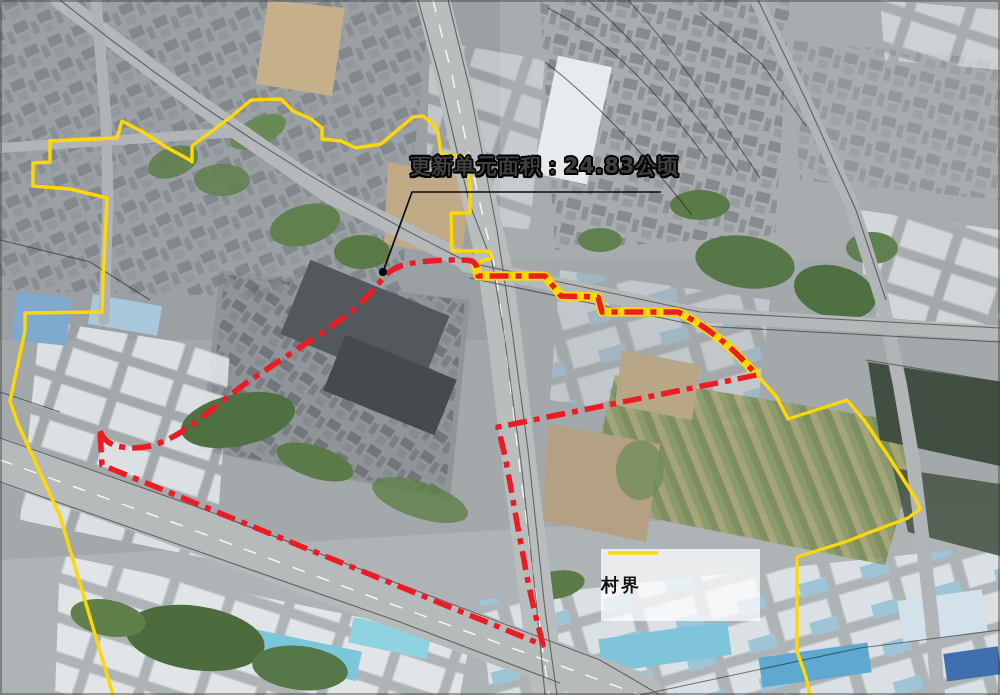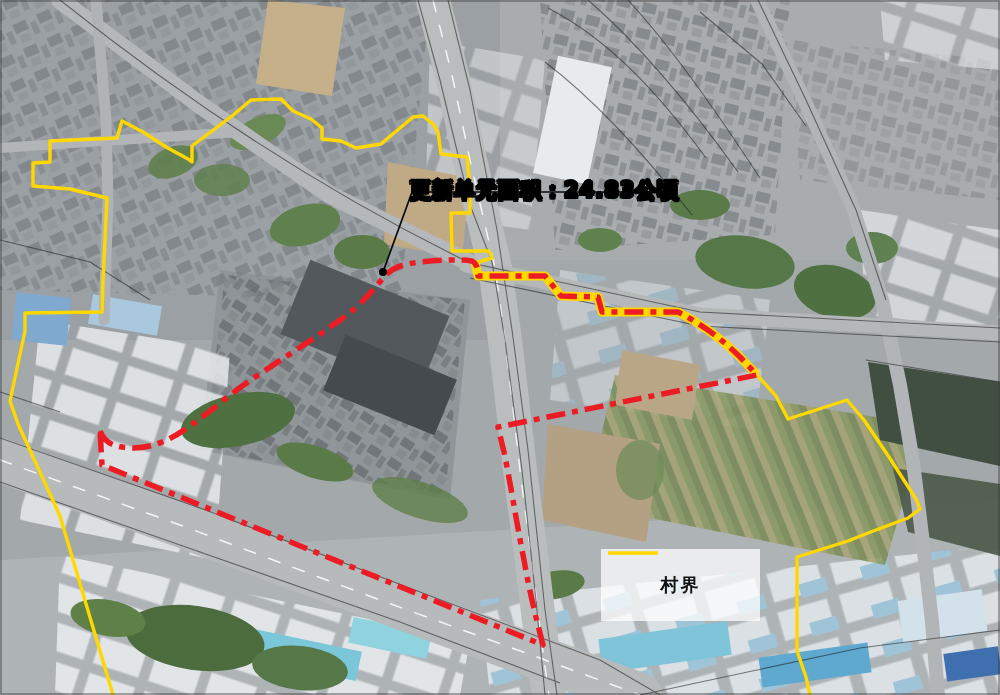--- a/index.html
+++ b/index.html
@@ -1,29 +1,29 @@
 <!DOCTYPE html>
 <html><head>
 <meta charset="utf-8">
 <style>
   html,body{margin:0;padding:0;background:#888;}
   .stage{position:relative;width:1000px;height:695px;overflow:hidden;background:#a3a8ab;
          font-family:"DejaVu Sans",sans-serif;}
   .stage svg{position:absolute;left:0;top:0;}
   .area-label{
-    position:absolute;left:410px;top:176px;
-    font-size:21px;font-weight:bold;color:#000000;letter-spacing:1px;white-space:nowrap;
+    position:absolute;left:410px;top:152px;
+    font-size:21px;font-weight:bold;color:#404040;letter-spacing:1px;white-space:nowrap;
     text-shadow:-1.5px -1.5px 0 #000,1.5px -1.5px 0 #000,-1.5px 1.5px 0 #000,1.5px 1.5px 0 #000,
                  0 -1.8px 0 #000,0 1.8px 0 #000,-1.8px 0 0 #000,1.8px 0 0 #000;
   }
   .legend{
     position:absolute;left:601px;top:549px;width:159px;height:72px;
     background:rgba(255,255,255,0.74);
     display:flex;flex-direction:column;justify-content:center;gap:9px;
-    padding:0;box-sizing:border-box;align-items:center;
+    padding:0;box-sizing:border-box;
   }
   .legend-row{display:flex;align-items:center;height:24px;}
   .legend-swatch{width:52px;margin-left:6px;margin-right:9px;flex:0 0 auto;}
   .legend-label{font-size:18px;font-weight:600;color:#111;letter-spacing:2px;white-space:nowrap;}
 </style>
 </head>
 <body>
 
 <div class="stage">
 

